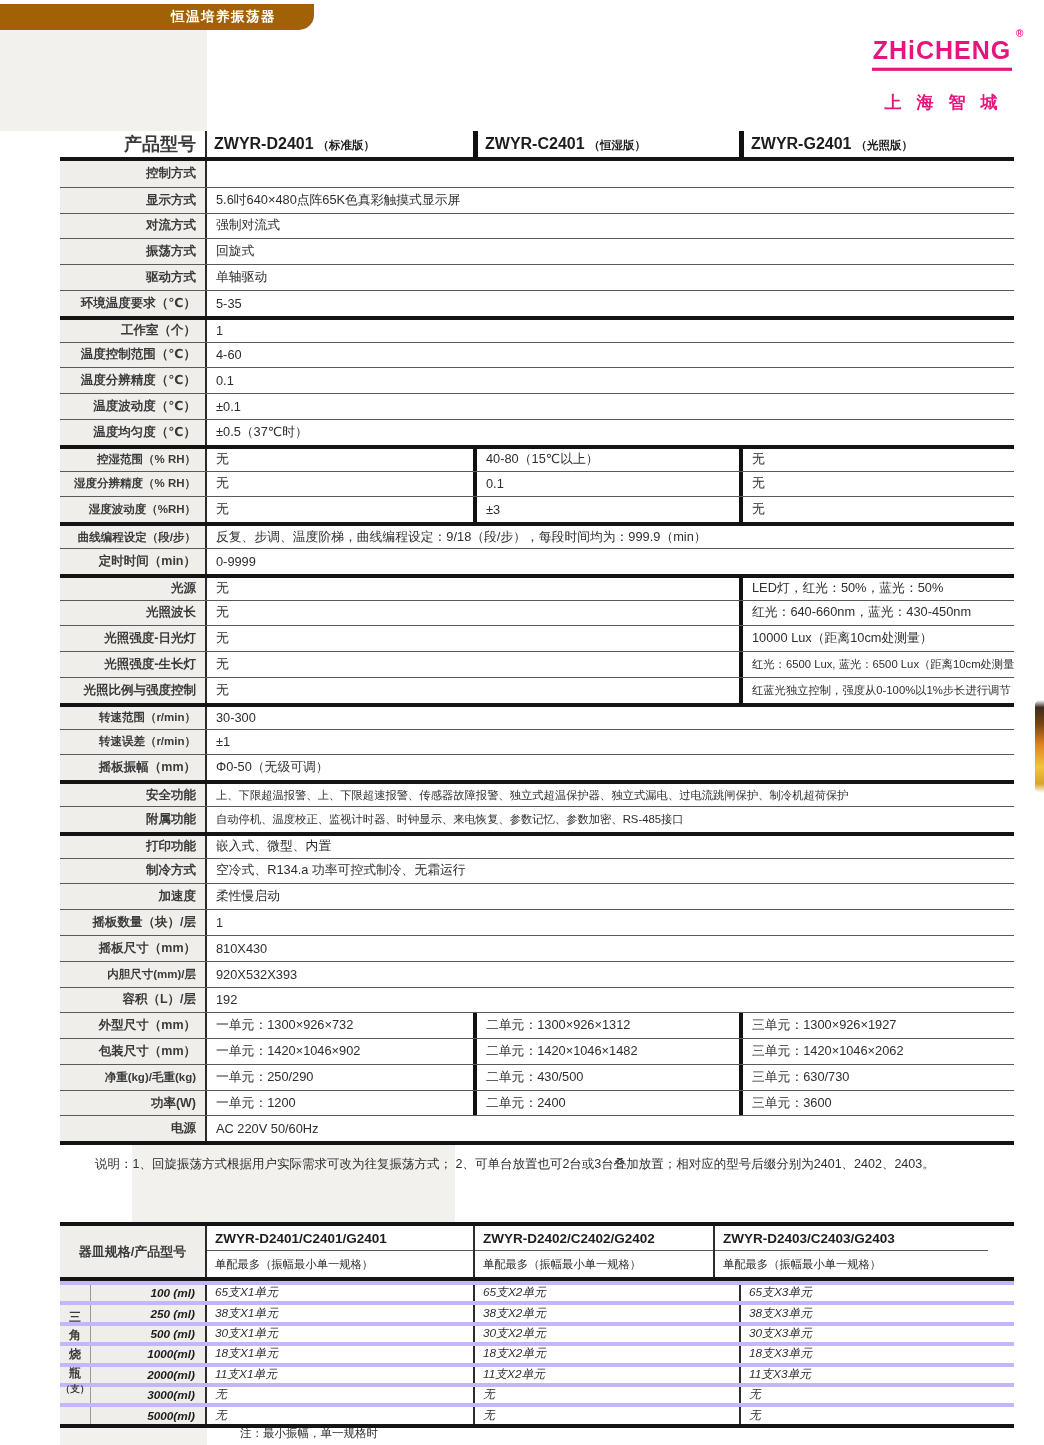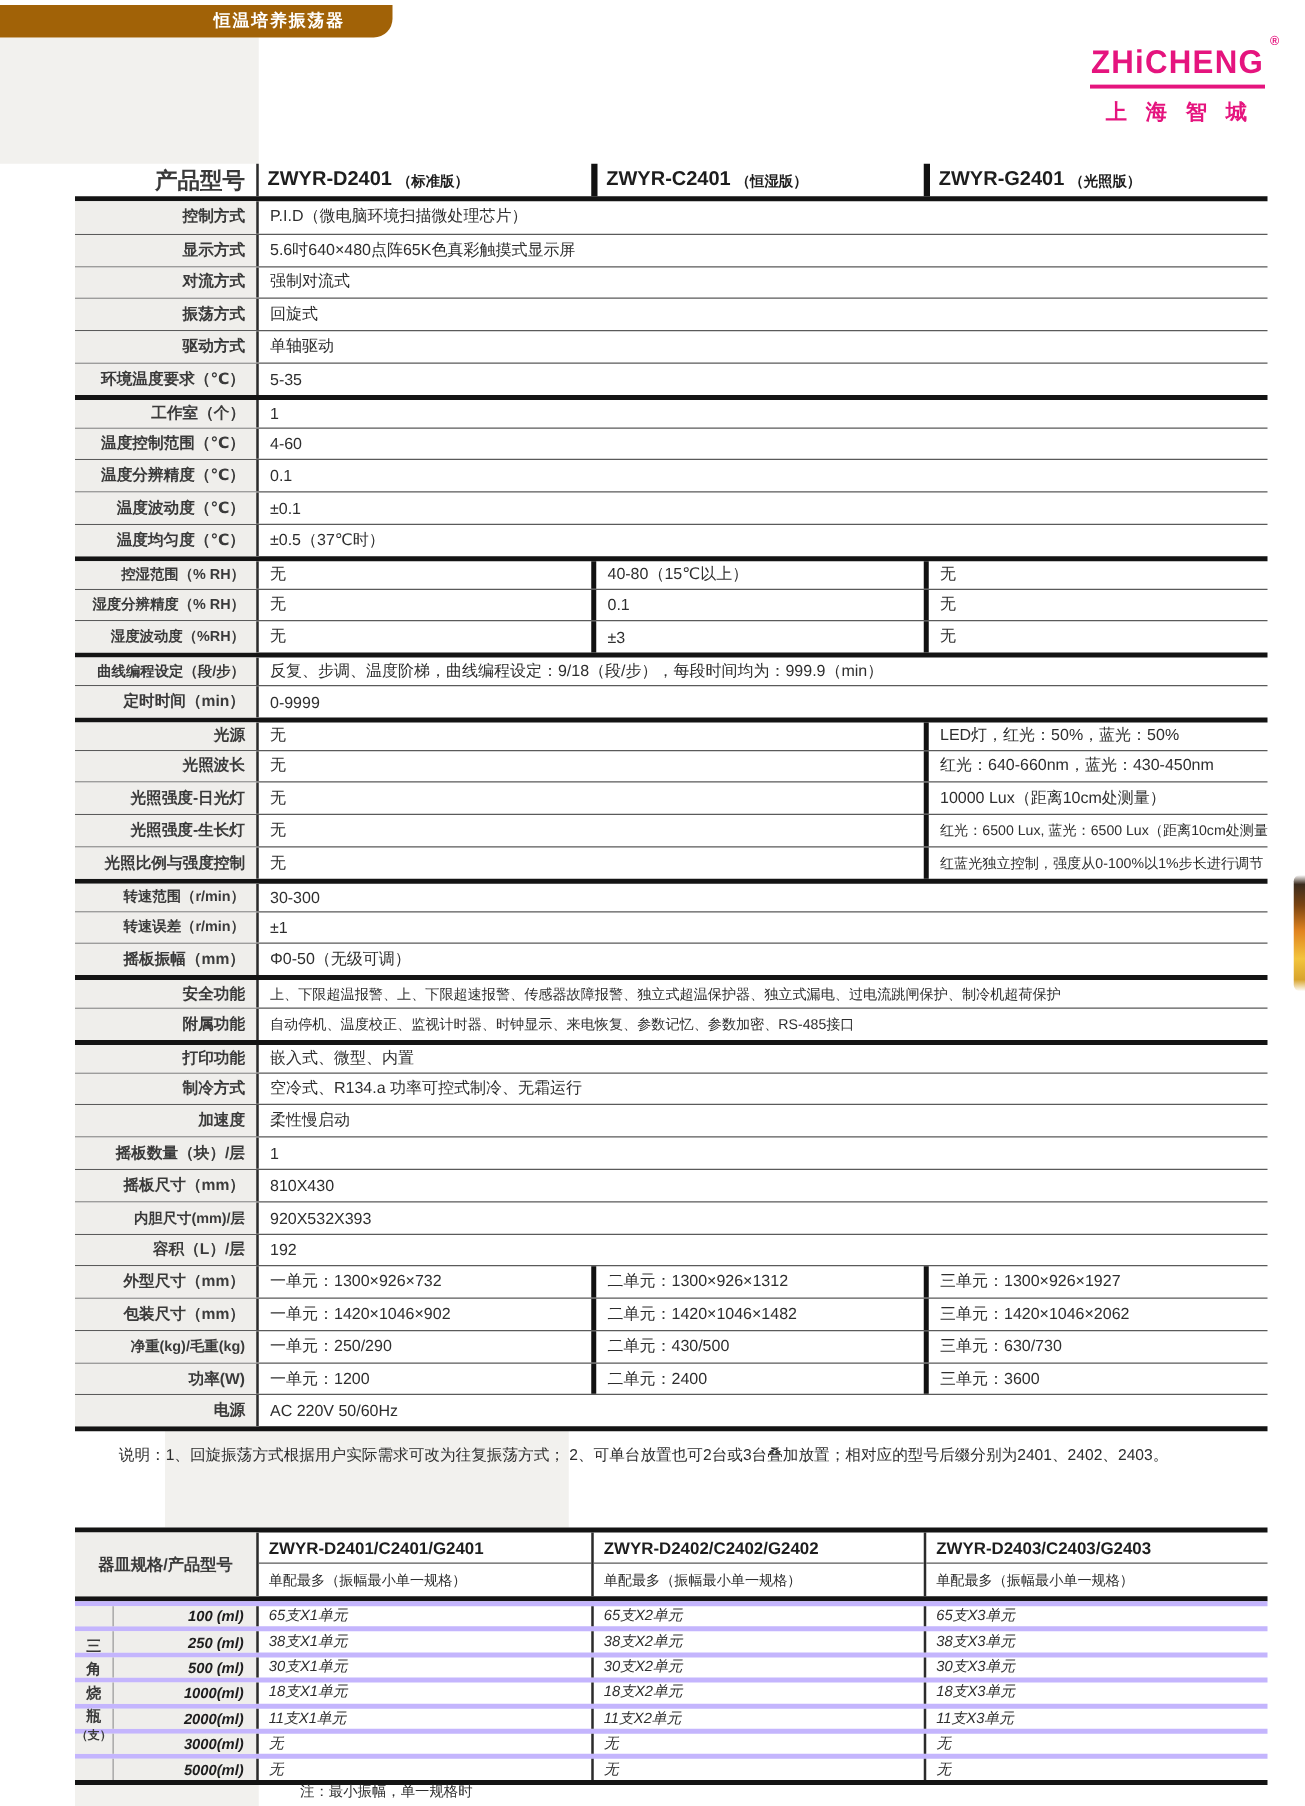--- a/index.html
+++ b/index.html
@@ -16,21 +16,21 @@
   .ribbon { position:absolute; left:0; top:4px; width:314px; height:26px; background:#a16207;
     border-bottom-right-radius:15px; display:flex; align-items:center; justify-content:flex-end;
     padding-right:38px; }
   .ribbon span { color:#fff; font-size:13.5px; font-weight:bold; letter-spacing:1.5px; }
   
   .logo { position:absolute; right:26px; top:36px; width:152px; text-align:center; }
   .logo .mark { display:inline-block; color:#e5147e; font-weight:bold; font-size:25px;
     letter-spacing:1px; border-bottom:3.5px solid #e5147e; padding:0 1px 2px 1px; position:relative;
     transform:scaleY(1.05); }
   .logo .reg { position:absolute; right:-12px; top:-7px; font-size:10px; font-weight:bold; color:#e5147e; }
-  .logo .cn { margin-top:8px; color:#e5147e; font-weight:bold; font-size:17px; letter-spacing:15px;
+  .logo .cn { margin-top:21px; color:#e5147e; font-weight:bold; font-size:17px; letter-spacing:15px;
     padding-left:13px; white-space:nowrap; }
   
   .spec { position:absolute; left:60px; top:131px; width:954px; }
   .hdr-row { display:flex; height:30px; border-bottom:4px solid #141414; align-items:center; }
   .hdr-label { width:147px; height:100%; display:flex; align-items:center; justify-content:flex-end;
     padding-right:9px; font-size:18px; font-weight:bold; color:#3a3a3a; border-right:2px solid #2b2b2b; }
   .hdr-cell { height:100%; display:flex; align-items:center; padding-left:7px; }
   .hdr-cell.c1 { width:266px; }
   .hdr-cell.c2 { width:266px; border-left:5px solid #111; }
   .hdr-cell.c3 { width:275px; border-left:5px solid #111; }
@@ -56,21 +56,21 @@
   
   .note { position:absolute; left:95px; top:1156px; width:920px; font-size:12.5px; color:#2e2e2e; }
   
   .vessel { position:absolute; left:60px; top:1222px; width:954px; border-top:4px solid #141414;
     border-bottom:4px solid #141414; }
   .v-hdr { display:flex; border-bottom:4px solid #141414; }
   .v-hdr-label { width:147px; background:#efeeeb; display:flex; align-items:center; justify-content:center;
     font-size:13px; font-weight:bold; color:#3a3a3a; border-right:2px solid #2b2b2b; }
   .v-col { display:flex; flex-direction:column; }
   .v-col.c1 { width:266px; }
-  .v-col.c2 { width:266px; border-left:2px solid #2b2b2b; }
+  .v-col.c2 { width:240px; border-left:2px solid #2b2b2b; }
   .v-col.c3 { width:275px; border-left:2px solid #2b2b2b; }
   .v-model { height:25px; display:flex; align-items:center; padding-left:8px; font-size:13.5px;
     font-weight:bold; color:#1d1d1d; border-bottom:1px solid #5a5a5a; }
   .v-sub { height:26px; display:flex; align-items:center; padding-left:8px; font-size:11.3px; color:#2e2e2e; }
   .v-body { position:relative; }
   .v-row { display:flex; height:20.4px; border-top:4px solid #c4b5fd;font-style:italic; }
   .v-row:first-child { border-top:none; }
   .v-spacer { width:30px; background:#efeeeb; }
   .v-size { width:117px; background:#efeeeb; display:flex; align-items:center; justify-content:flex-end;
     padding-right:10px; font-size:11.8px; font-weight:bold; color:#1d1d1d; border-left:1px solid #999;
@@ -118,21 +118,20 @@
         <span class="model-variant">（恒湿版）</span>
       </div>
       <div class="hdr-cell c3">
         <span class="model-name">ZWYR-G2401</span>
         <span class="model-variant">（光照版）</span>
       </div>
     </div>
     <div id="spec-rows">
         <div class="t1-row">
           <div class="t1-label">控制方式</div>
-          <div class="t1-cell full">P.I.D（微电脑环境扫描微处理芯片）</div>
         </div>
         <div class="t1-row">
           <div class="t1-label">显示方式</div>
           <div class="t1-cell full">5.6吋640×480点阵65K色真彩触摸式显示屏</div>
         </div>
         <div class="t1-row">
           <div class="t1-label">对流方式</div>
           <div class="t1-cell full">强制对流式</div>
         </div>
         <div class="t1-row">

